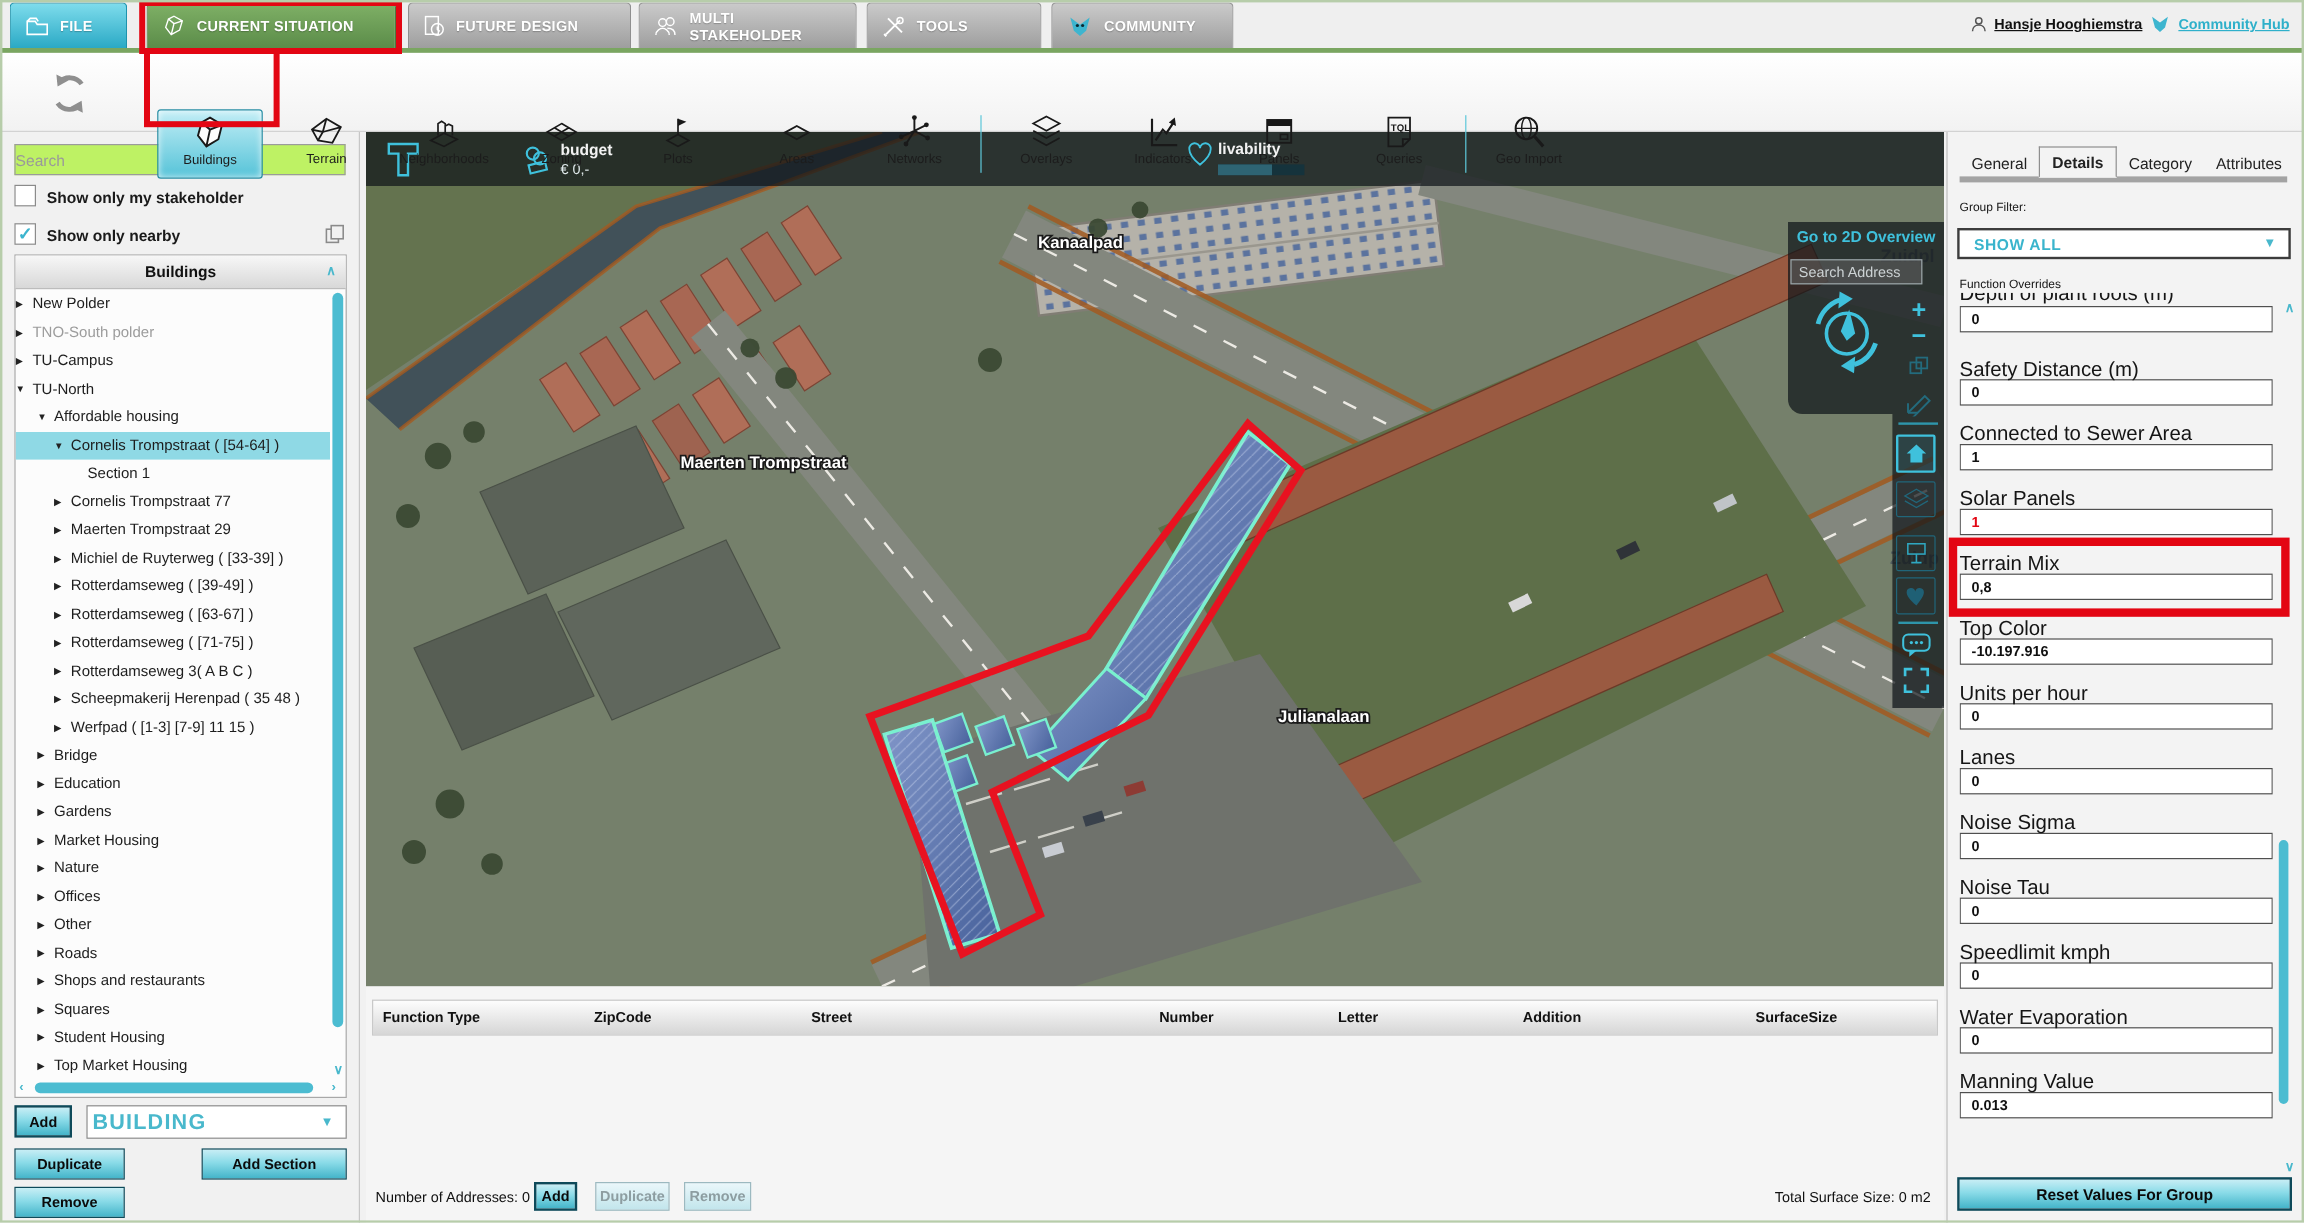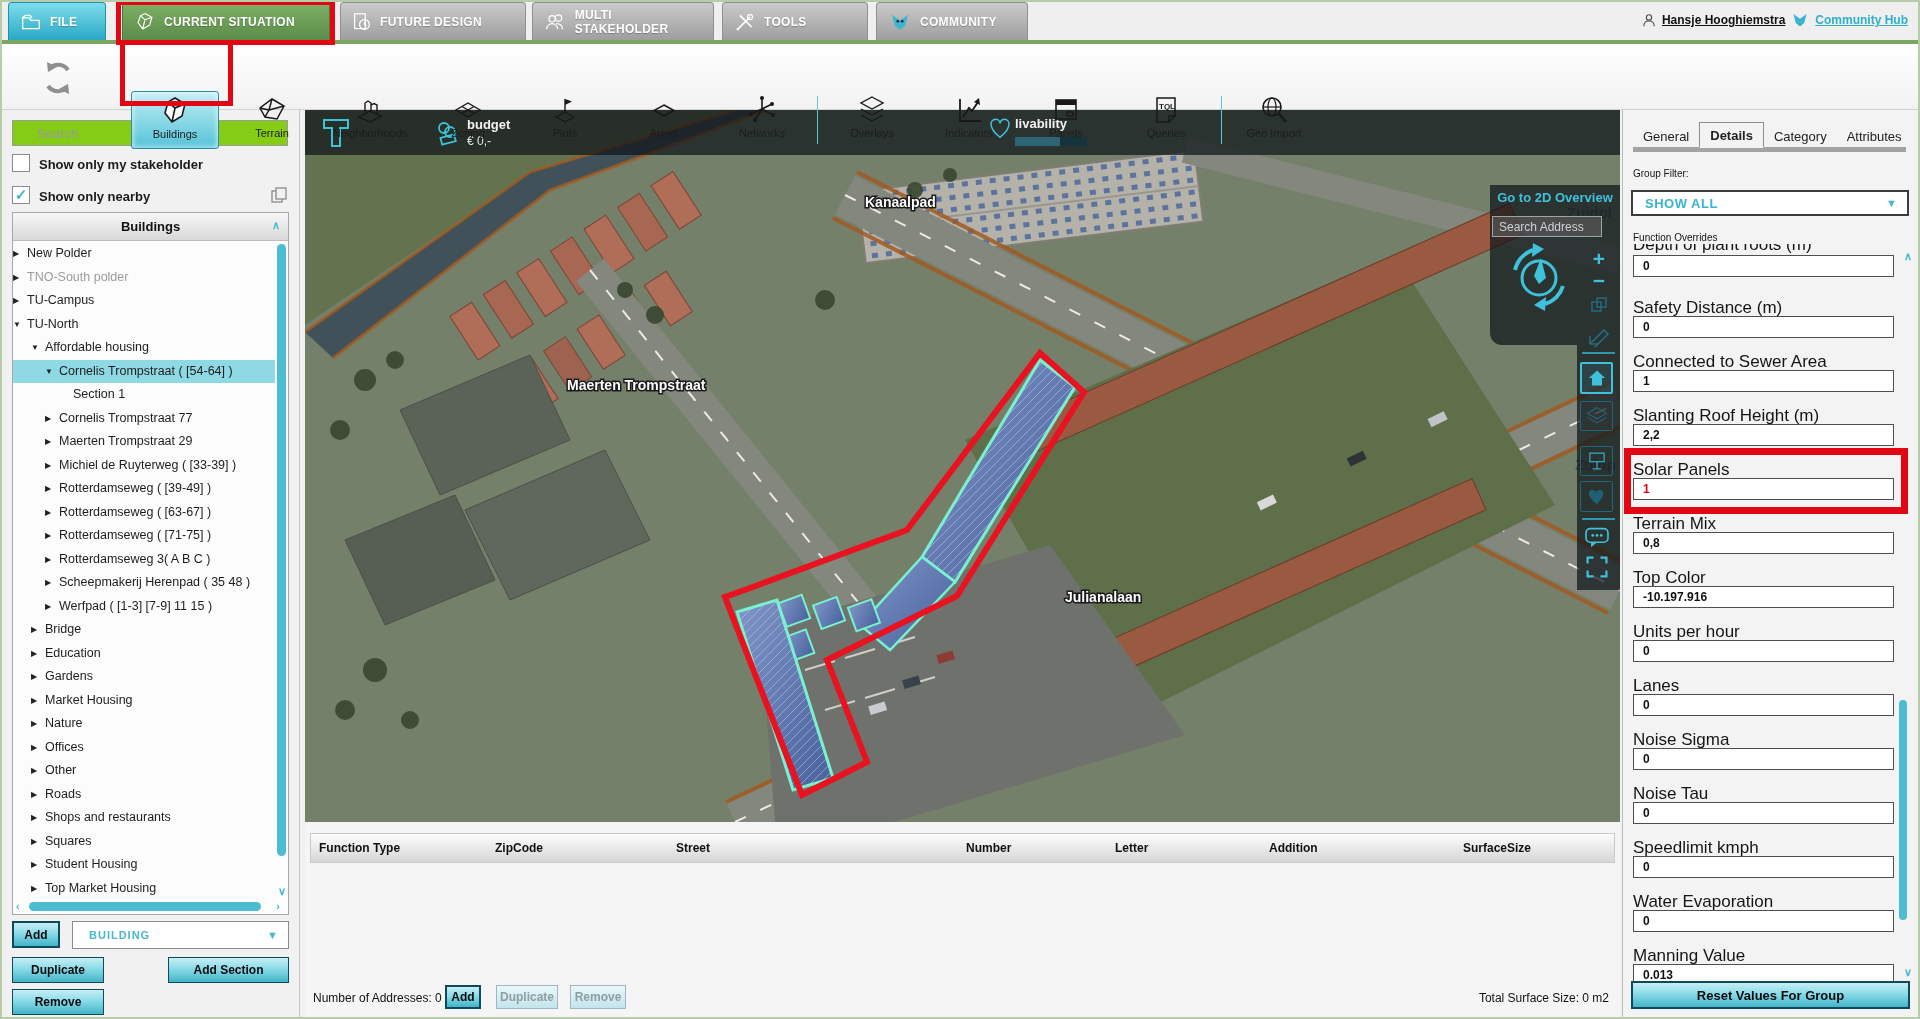--- a/index.html
+++ b/index.html
@@ -21,41 +21,41 @@
   #toolbar{position:absolute;left:0;top:44px;width:1920px;height:66px;background:linear-gradient(#ffffff,#f2f2f2);border-bottom:1px solid #d2d2d2;z-index:15}
   .tool-btn{position:absolute;top:47px;width:88px;height:58px;display:flex;flex-direction:column;align-items:center;justify-content:flex-start;gap:2px;cursor:pointer;border-radius:3px}
   .tool-btn .ticon{height:34px;display:flex;align-items:flex-end}
   .tool-btn .tlabel{font-size:11px;color:#1c1c1c}
   .tool-btn.selected{background:linear-gradient(#c3eef6,#55c3d8);border:1px solid #2a8fa5;box-shadow:inset 0 0 6px rgba(255,255,255,.8)}
   .tool-sep{position:absolute;top:52px;width:1px;height:48px;background:#5ec7da}
   
   .red-box{position:absolute;border:5px solid #e30613;z-index:80;pointer-events:none}
   
   #sidebar{position:absolute;left:0;top:110px;width:300px;height:909px;background:#f1f1f1;border-right:1px solid #c6c6c6}
-  #search-box{position:absolute;left:12px;top:10px;width:276px;height:26px;border:1px solid #9b9b9b;background:#84cc16;font-size:13px;padding:0 24px;color:#333;font-family:"Liberation Sans",sans-serif}
+  #search-box{position:absolute;left:12px;top:10px;width:276px;height:26px;border:1px solid #9b9b9b;background:#bef264;font-size:13px;padding:0 0;color:#333;font-family:"Liberation Sans",sans-serif}
   #search-box::placeholder{color:#9a9a9a}
   .chk-row{position:absolute;left:12px;display:flex;align-items:flex-end;gap:9px;font-size:13px;font-weight:600;color:#1a1a1a}
   .chk{width:18px;height:18px;border:1px solid #8b8b8b;background:#fff;display:flex;align-items:center;justify-content:center;color:#3db5cf;font-size:15px;font-weight:bold;cursor:pointer}
   #list-panel{position:absolute;left:12px;top:102px;width:277px;height:703px;background:#fcfcfc;border:1px solid #a8a8a8}
   #list-header{position:absolute;left:0;top:0;width:100%;height:28px;background:linear-gradient(#f7f7f7,#d8d8d8);border-bottom:1px solid #bcbcbc;display:flex;align-items:center;justify-content:center;font-size:13px;font-weight:bold;color:#111}
   #list-collapse{position:absolute;right:8px;top:6px;color:#49b8cc;font-size:11px;font-weight:bold;cursor:pointer}
   #tree{position:absolute;left:0;top:29px;width:262px;height:658px;overflow:hidden}
   .tree-row{height:23.5px;line-height:23.5px;display:flex;align-items:center;font-size:12.5px;color:#1d1d1d;white-space:nowrap;cursor:pointer}
   .tree-row .arr{width:14px;font-size:8px;color:#222;flex:0 0 14px}
   .tree-row.selected{background:#8fd9e5}
   .tree-row.dimmed{color:#9c9c9c}
   .vscroll{position:absolute;right:2px;top:31px;width:9px;height:648px}
   .vscroll .thumb{position:absolute;left:0;top:0;width:9px;height:612px;background:#4cbcd1;border-radius:5px}
   .scroll-chev{position:absolute;color:#49b8cc;font-size:11px;font-weight:bold;cursor:pointer}
   .hscroll{position:absolute;left:14px;bottom:3px;width:248px;height:9px}
   .hscroll .thumb{position:absolute;left:2px;top:0;height:9px;width:232px;background:#4cbcd1;border-radius:5px}
   .btn-teal{background:linear-gradient(#c8eef5,#8adbe8 45%,#43b4c9);border:1px solid #0e4a5a;font-size:12px;font-weight:600;color:#0b0b0b;display:flex;align-items:center;justify-content:center;cursor:pointer;font-family:"Liberation Sans",sans-serif}
   .btn-disabled{background:linear-gradient(#eaf7fa,#c2e5ec);border:1px solid #9cb9c0;color:#8d9da1;font-size:12px;font-weight:600;display:flex;align-items:center;justify-content:center}
   #type-select{position:absolute;left:72px;top:811px;width:217px;height:28px;background:#fff;border:1px solid #8b8b8b;display:flex;align-items:center;cursor:pointer}
-  #type-select .sel-label{color:#49b8cc;font-weight:bold;font-size:11px;letter-spacing:1px;padding-left:16px}
+  #type-select .sel-label{color:#49b8cc;font-weight:bold;font-size:18px;letter-spacing:1px;padding-left:4px}
   .caret{position:absolute;right:10px;color:#49b8cc;font-size:11px}
   
   #map{position:absolute;left:305px;top:110px;width:1315px;height:712px;background:#75806b;overflow:hidden}
   #hud-strip{position:absolute;left:0;top:0;width:1315px;height:45px;background:rgba(15,21,25,.72);z-index:5}
   .hud-label{color:#f2f2f2;font-size:13px;font-weight:600}
   .hud-sub{color:#dfe8ea;font-size:12px}
   #liv-bar{position:absolute;left:710px;top:27px;width:72px;height:9px;background:#15333c;z-index:6}
   #liv-fill{height:100%;background:#2e6473}
   #ctrl-panel{position:absolute;left:1185px;top:75px;width:130px;height:160px;background:rgba(15,21,25,.72);border-radius:0 0 0 12px;z-index:5}
   #ctrl-col{position:absolute;left:1272px;top:235px;width:43px;height:245px;background:rgba(15,21,25,.72);z-index:5}
@@ -698,26 +698,20 @@
         <div class="f-box">
           <span class="f-val">0</span>
         </div>
       </div>
       <div class="field">
         <div class="f-label">Connected to Sewer Area</div>
         <div class="f-box">
           <span class="f-val">1</span>
         </div>
       </div>
-      <div class="field">
-        <div class="f-label">Slanting Roof Height (m)</div>
-        <div class="f-box">
-          <span class="f-val">2,2</span>
-        </div>
-      </div>
       <div class="field highlight">
         <div class="f-label">Solar Panels</div>
         <div class="f-box">
           <span class="f-val">1</span>
         </div>
       </div>
       <div class="field">
         <div class="f-label">Terrain Mix</div>
         <div class="f-box">
           <span class="f-val">0,8</span>

